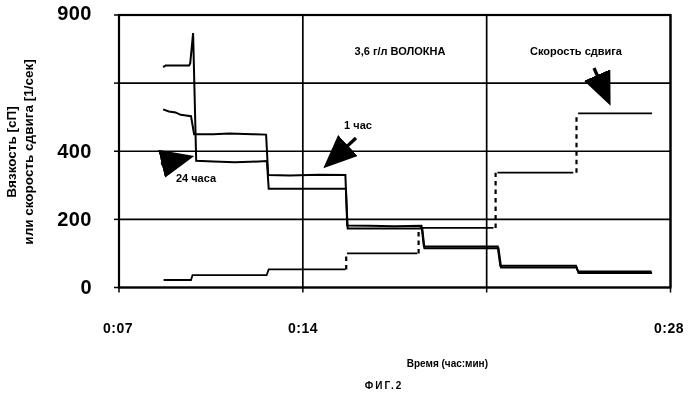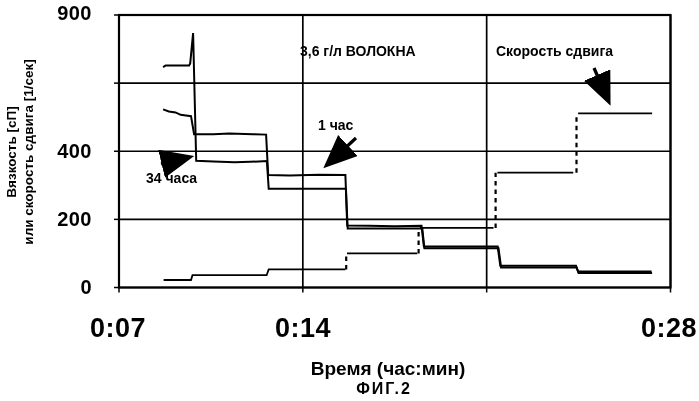--- a/index.html
+++ b/index.html
@@ -2,26 +2,26 @@
 <html><head>
 <meta charset="utf-8">
 <style>
   html,body{margin:0;padding:0;background:#ffffff;}
   body{width:699px;height:401px;position:relative;overflow:hidden;
        font-family:"Liberation Sans",sans-serif;color:#000;}
   .stage{position:absolute;inset:0;}
   svg.layer{position:absolute;left:0;top:0;}
   .lbl{position:absolute;font-weight:bold;white-space:nowrap;}
   .ytick{width:58px;text-align:right;font-size:20px;line-height:22px;letter-spacing:.5px;}
-  .xtick{width:78px;text-align:center;font-size:27px;line-height:22px;letter-spacing:.5px;}
-  .ann{font-size:14px;line-height:17px;}
+  .xtick{width:78px;text-align:center;font-size:14px;line-height:22px;letter-spacing:.5px;}
+  .ann{font-size:11px;line-height:17px;text-align:center;}
   .yaxis-title{left:20px;top:152px;transform:translate(-50%,-50%) rotate(-90deg);
                font-size:13.5px;line-height:17px;text-align:center;font-weight:bold;}
-  .xaxis-title{left:288px;top:358px;width:200px;text-align:center;font-size:19px;}
-  .fig-caption{left:284px;top:380px;width:200px;text-align:center;font-size:16px;letter-spacing:2px;}
+  .xaxis-title{left:288px;top:358px;width:200px;text-align:right;font-size:10px;}
+  .fig-caption{left:284px;top:380px;width:200px;text-align:center;font-size:10px;letter-spacing:2px;}
 </style>
 </head>
 <body>
 
 <div class="stage">
 
   <svg id="plot" class="layer" width="699" height="401">
       <line x1="119" y1="15" x2="119" y2="287.5" stroke="#000" stroke-width="1.7"></line>
       <line x1="119" y1="287.5" x2="119" y2="292.5" stroke="#000" stroke-width="1.5"></line>
       <line x1="302.83333333333337" y1="15" x2="302.83333333333337" y2="287.5" stroke="#000" stroke-width="1.7"></line>
@@ -75,18 +75,18 @@
   <div class="lbl ytick" style="left:34px;top:208px">200</div>
   <div class="lbl ytick" style="left:34px;top:276px">0</div>
 
   <div class="lbl xtick" style="left:79px;top:317px">0:07</div>
   <div class="lbl xtick" style="left:264px;top:317px">0:14</div>
   <div class="lbl xtick" style="left:630px;top:317px">0:28</div>
 
   <div class="lbl ann" style="left:300px;top:43px;width:200px">3,6 г/л ВОЛОКНА</div>
   <div class="lbl ann" style="left:496px;top:43px;width:160px">Скорость сдвига</div>
   <div class="lbl ann" style="left:318px;top:117px;width:80px">1 час</div>
-  <div class="lbl ann" style="left:146px;top:170px;width:100px">34 часа</div>
+  <div class="lbl ann" style="left:146px;top:170px;width:100px">24 часа</div>
 
   <div class="lbl xaxis-title">Время (час:мин)</div>
   <div class="lbl fig-caption">ФИГ.2</div>
 
 </div>
 
 </body></html>

